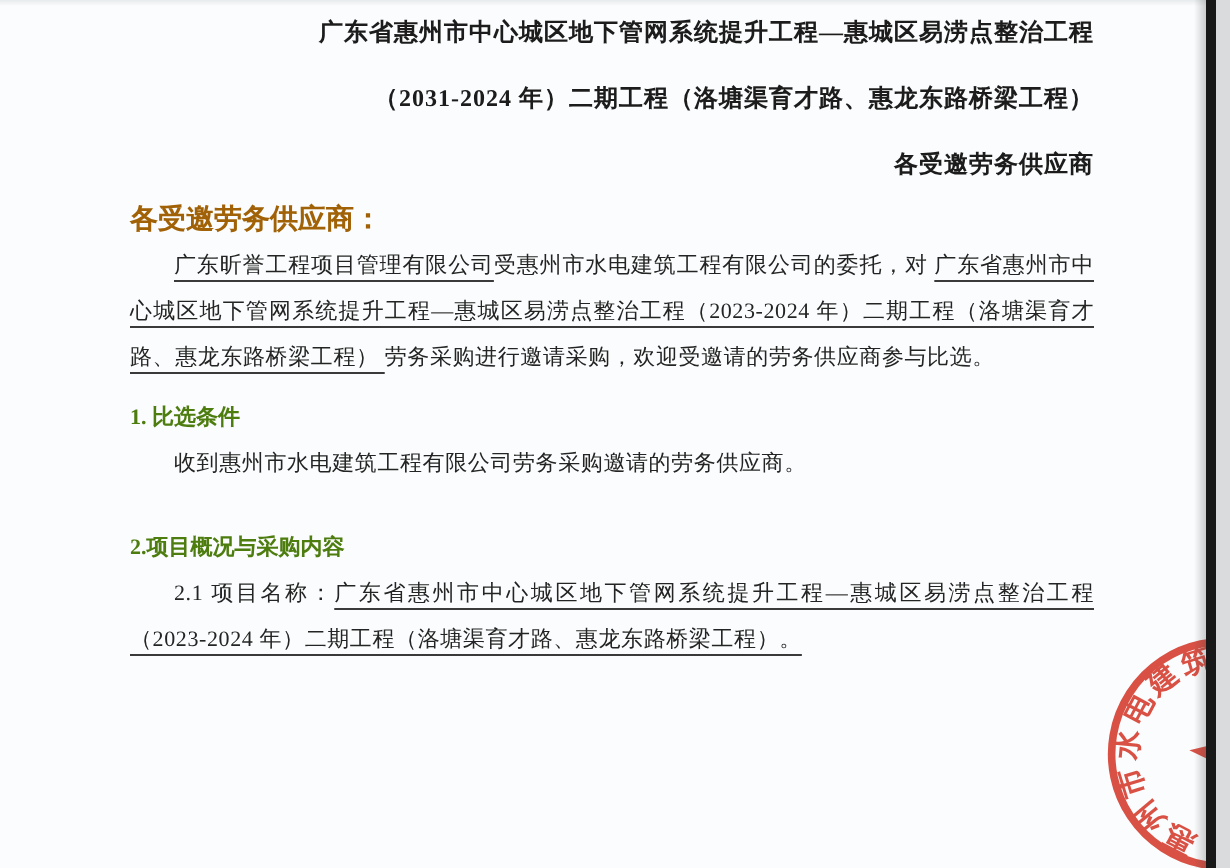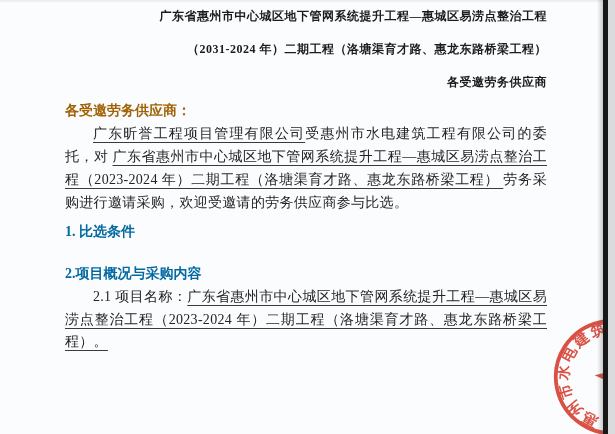--- a/index.html
+++ b/index.html
@@ -38,38 +38,38 @@
     color: #1c1c1c;
   }
   .title .tl { display: block; }
   .salutation {
     font-size: 14px;
     font-weight: bold;
     line-height: 23px;
     color: #a16207;
   }
   .para {
-    font-size: 14px;
+    font-size: 11px;
     line-height: 23px;
     text-align: justify;
     letter-spacing: 0.3px;
     color: #242424;
   }
   .indent { text-indent: 2em; }
   .u {
     text-decoration: underline;
     text-decoration-thickness: 1px;
     text-underline-offset: 4px;
     text-decoration-color: #3a3a3a;
   }
   .heading {
-    font-size: 14px;
+    font-size: 11px;
     font-weight: bold;
     line-height: 24px;
-    color: #0369a1;
+    color: #4d7c0f;
   }
   .h1-gap { margin-top: 6px; }
   .h2-gap { margin-top: 18px; }
   .p21 { line-height: 22.5px; }
 
   
   .seal {
     position: absolute;
     left: 552px;
     top: 317px;
@@ -116,20 +116,21 @@
       <span class="tl">（2031-2024 年）二期工程（洛塘渠育才路、惠龙东路桥梁工程）</span>
       <span class="tl">各受邀劳务供应商</span>
     </h1>
 
     <p class="salutation">各受邀劳务供应商：</p>
 
     <p class="para indent"><span class="u">广东昕誉工程项目管理有限公司</span><span>受惠州市水电建筑工程有限公司的委托，对 </span><span class="u">广东省惠州市中心城区地下管网系统提升工程—惠城区易涝点整治工程（2023-2024 年）二期工程（洛塘渠育才路、惠龙东路桥梁工程） </span><span>劳务采购进行邀请采购，欢迎受邀请的劳务供应商参与比选。</span></p>
 
     <h2 class="heading h1-gap">1. 比选条件</h2>
 
+    <p class="para indent">收到惠州市水电建筑工程有限公司劳务采购邀请的劳务供应商。</p>
 
     <h2 class="heading h2-gap">2.项目概况与采购内容</h2>
 
     <p class="para indent p21"><span>2.1 项目名称：</span><span class="u">广东省惠州市中心城区地下管网系统提升工程—惠城区易涝点整治工程（2023-2024 年）二期工程（洛塘渠育才路、惠龙东路桥梁工程）。</span></p>
 
   </div>
 
   <svg class="seal" viewBox="0 0 220 220" aria-hidden="true">
     <defs>
       <path id="sealArc" d="M 70 179.3 A 80 80 0 1 1 150 179.3" fill="none"></path>

